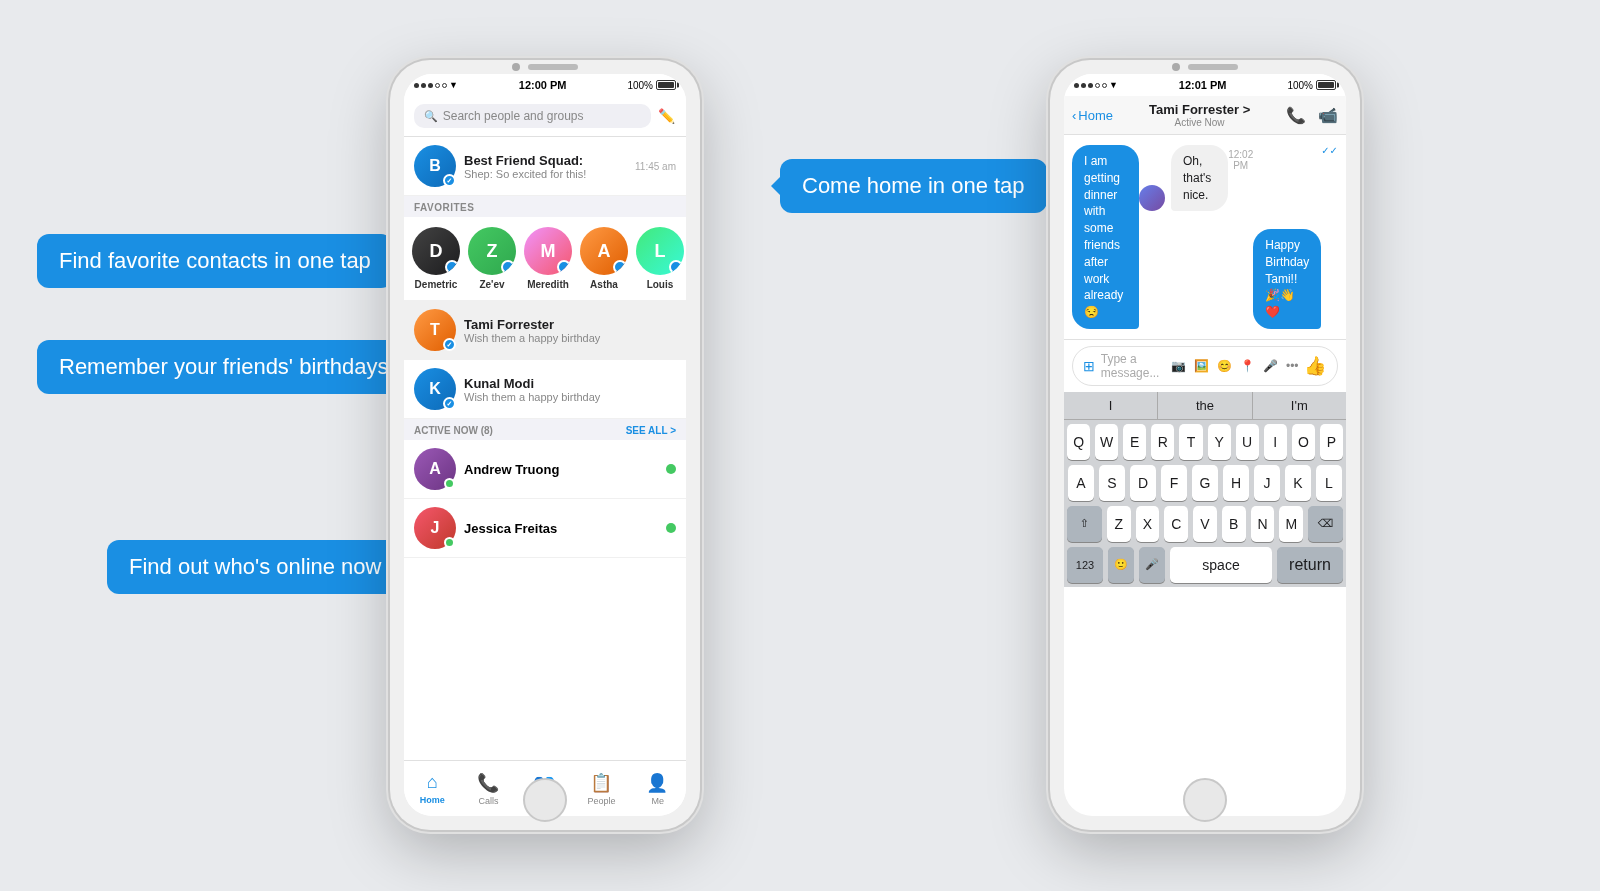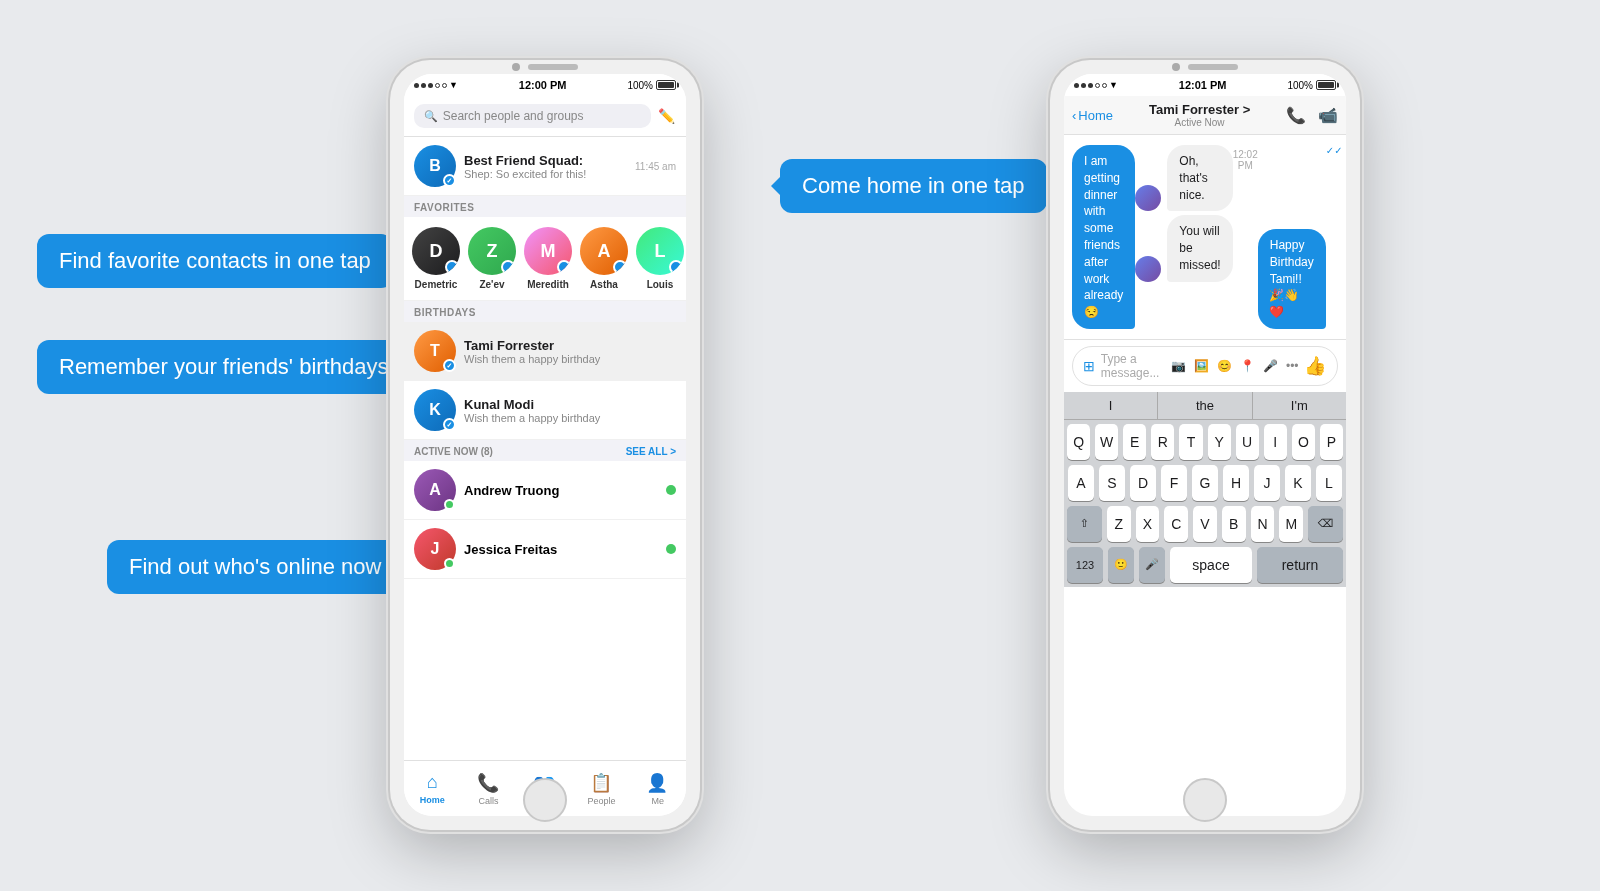--- a/index.html
+++ b/index.html
@@ -486,21 +486,21 @@
       box-shadow: 0 1px 0 #888;
     }
     .key.dark {
       background: #adb5bd;
       color: #1c1c1e;
       font-size: 11px;
     }
     .key.wide { width: 38px; }
     .key.wider { width: 36px; }
     .key.space { flex: 1; }
-    .key.return { background: #adb5bd; font-size: 14px; width: 86px; }
+    .key.return { background: #adb5bd; font-size: 16px; width: 66px; }
     .bottom-key-row {
       display: flex;
       gap: 5px;
       margin-bottom: 0;
     }
 
     
     .av-blue { background: linear-gradient(135deg, #1a8fe3, #0d6ab8); }
     .av-green { background: linear-gradient(135deg, #44c962, #2fa84e); }
     .av-orange { background: linear-gradient(135deg, #ff9a44, #e05e00); }
@@ -607,23 +607,20 @@
       </div>
       <div class="fav-item">
         <div class="fav-avatar av-teal">
           L
           <div class="fav-badge"></div>
         </div>
         <span class="fav-name">Louis</span>
       </div>
     </div>
 
-    <div class="section-header">
-      <span>BIRTHDAYS</span>
-    </div>
     <div class="birthday-item selected">
       <div class="birthday-avatar av-orange">
         T
         <div class="online-badge">
           <span style="font-size:7px;color:white">✓</span>
         </div>
       </div>
       <div class="birthday-info">
         <div class="birthday-name">Tami Forrester</div>
         <div class="birthday-sub">Wish them a happy birthday</div>
@@ -734,26 +731,20 @@
         <div class="msg-bubble outgoing">
           I am getting dinner with some friends after work already 😒
         </div>
       </div>
 
       <div style="display:flex;flex-direction:column;gap:4px;align-self:flex-start;width:100%">
         <div class="msg-row incoming">
           <div class="msg-avatar"></div>
           <div class="msg-bubble incoming">
             Oh, that's nice.
-          </div>
-        </div>
-        <div class="msg-row incoming">
-          <div class="msg-avatar"></div>
-          <div class="msg-bubble incoming">
-            You will be missed!
           </div>
         </div>
       </div>
 
       <div class="msg-time">12:02 PM</div>
 
       <div class="msg-row outgoing">
         <div class="msg-bubble outgoing">
           Happy Birthday Tami!! 🎉👋❤️
         </div>

